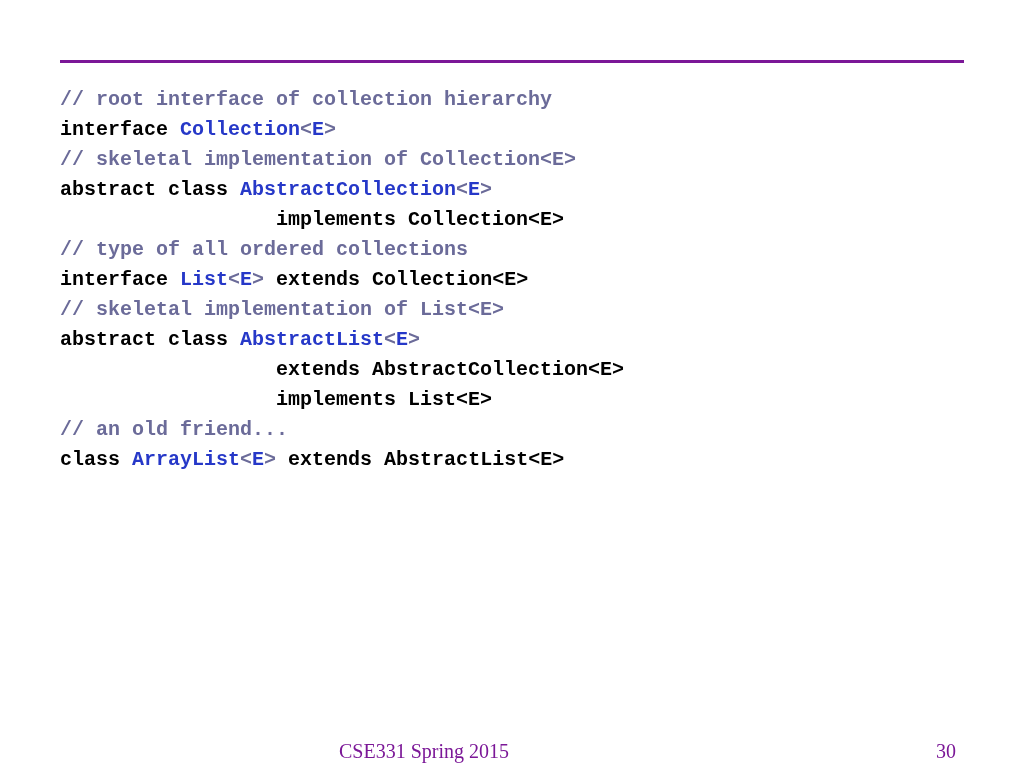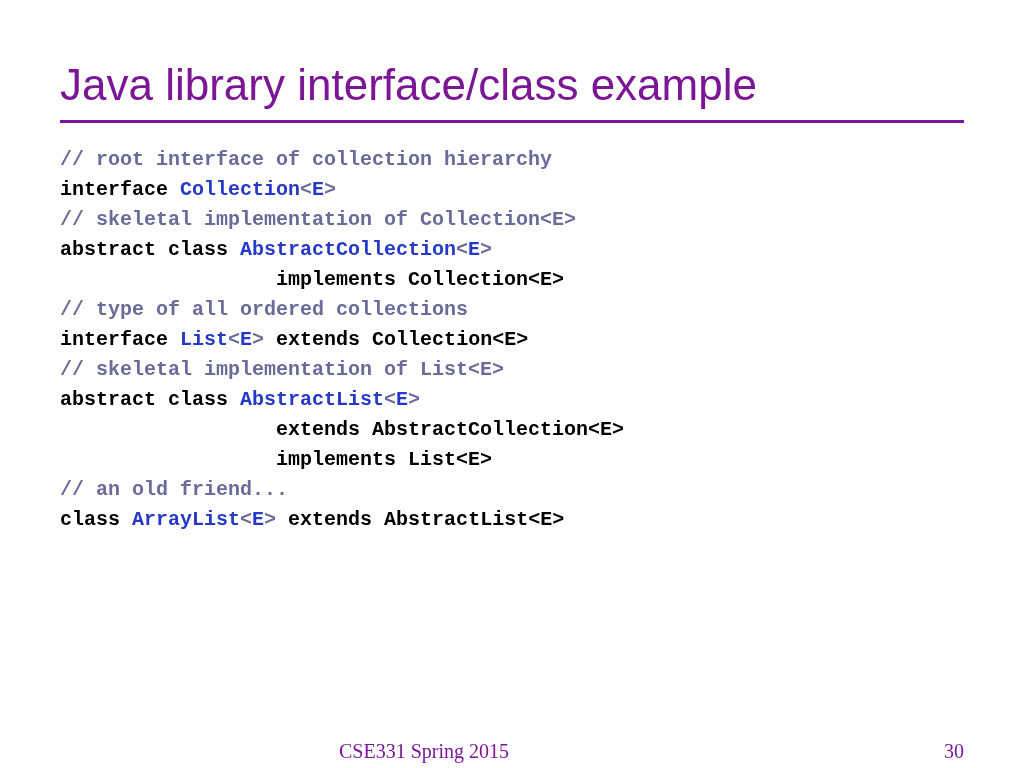--- a/index.html
+++ b/index.html
@@ -46,27 +46,26 @@
   .footer {
     position: absolute;
     bottom: 28px;
     left: 0;
     width: 1024px;
     font-family: "Times New Roman", Times, serif;
     font-size: 20px;
     color: #7b1797;
   }
   .footer .course { position: absolute; left: 0; width: 848px; text-align: center; }
-  .footer .pg     { position: absolute; right: 60px; }
+  .footer .pg     { position: absolute; right: 68px; }
 </style>
 </head>
 <body>
 
 <div class="slide">
-  <h1 class="title">Java library interface/class example</h1>
   <hr class="hr">
   <div class="code" id="code"><span class="cmt">// root interface of collection hierarchy</span>
 <span class="kw">interface </span><span class="type">Collection</span><span class="lt">&lt;</span><span class="gen">E</span><span class="lt">&gt;</span><span class="kw"></span>
 <span class="cmt">// skeletal implementation of Collection&lt;E&gt;</span>
 <span class="kw">abstract class </span><span class="type">AbstractCollection</span><span class="lt">&lt;</span><span class="gen">E</span><span class="lt">&gt;</span><span class="kw"></span>
 <span class="kw">                  implements Collection&lt;E&gt;</span>
 <span class="cmt">// type of all ordered collections</span>
 <span class="kw">interface </span><span class="type">List</span><span class="lt">&lt;</span><span class="gen">E</span><span class="lt">&gt;</span><span class="kw"> extends Collection&lt;E&gt;</span>
 <span class="cmt">// skeletal implementation of List&lt;E&gt;</span>
 <span class="kw">abstract class </span><span class="type">AbstractList</span><span class="lt">&lt;</span><span class="gen">E</span><span class="lt">&gt;</span><span class="kw"></span>

